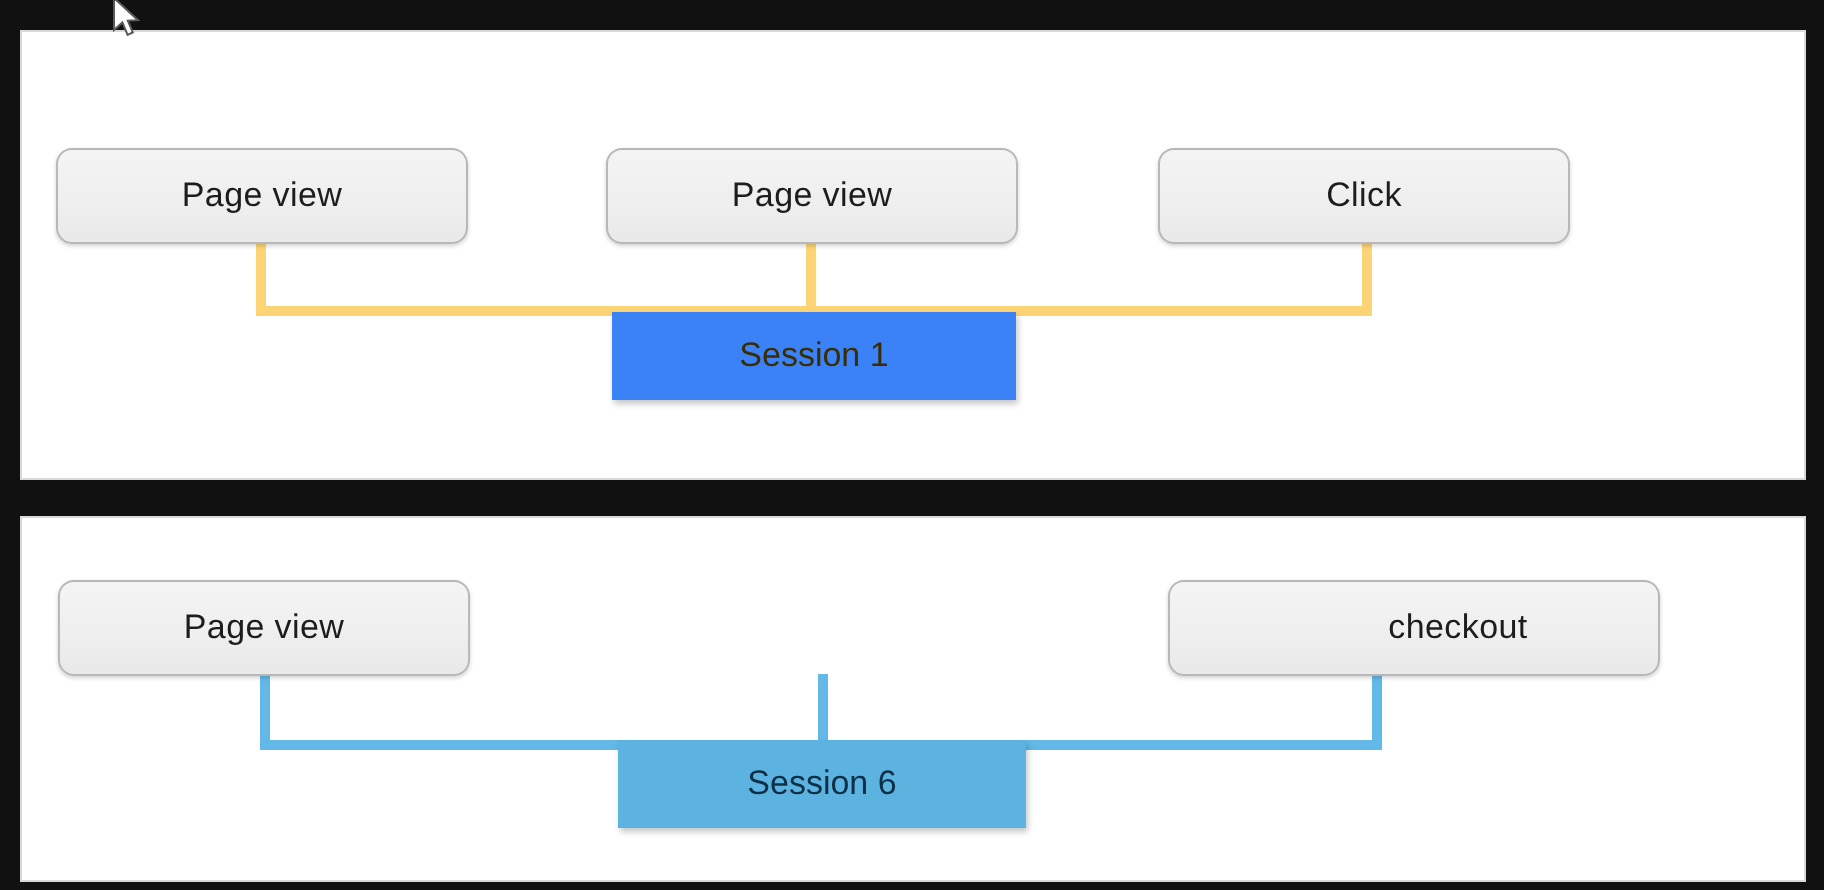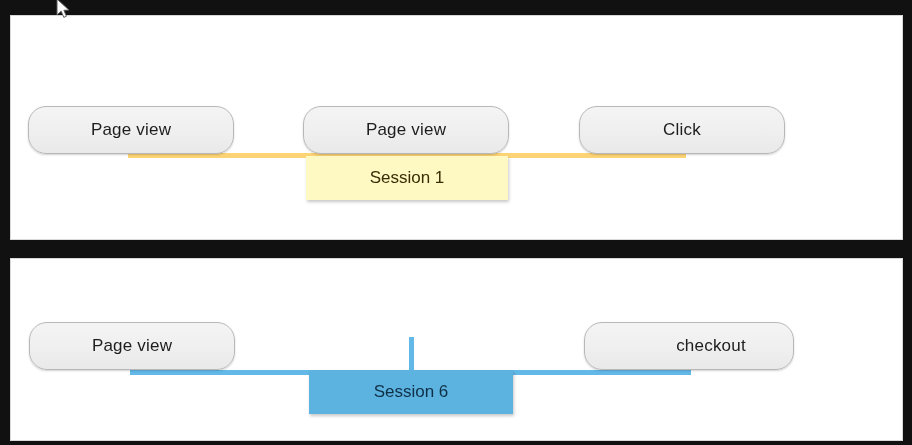--- a/index.html
+++ b/index.html
@@ -34,26 +34,25 @@
   }
   #panel-1 { left: 10px;  top: 15px;  width: 893px; height: 225px; }
   #panel-2 { left: 10px;  top: 258px; width: 893px; height: 183px; }
 
   
   .event-box {
     position: absolute;
     box-sizing: border-box;
     background: linear-gradient(180deg, #f4f4f4 0%, #efefef 55%, #e9e9e9 100%);
     border: 1px solid #b8b8b8;
-    border-radius: 18px;
+    border-radius: 8px;
     box-shadow: 0 1px 2px rgba(0,0,0,0.18);
     display: flex;
     align-items: center;
     justify-content: center;
-    margin-top: 32px;
   }
   .event-box .label {
     font-size: 17px;
     color: #1d1d1d;
     letter-spacing: 0.2px;
     white-space: nowrap;
   }
 
   
   .session-bar {
@@ -61,21 +60,21 @@
     box-sizing: border-box;
     display: flex;
     align-items: center;
     justify-content: center;
     box-shadow: 1px 2px 3px rgba(0,0,0,0.22);
   }
   .session-bar .label {
     font-size: 17px;
     white-space: nowrap;
   }
-  .session-bar.amber { background: #fef9c3; }
+  .session-bar.amber { background: #3b82f6; }
   .session-bar.amber .label { color: #3a2d05; }
   .session-bar.blue  { background: #5cb3e0; }
   .session-bar.blue  .label { color: #0f2f47; }
 
   
   .conn {
     position: absolute;
   }
   .conn.amber { background: #fdd475; }
   .conn.blue  { background: #62b9e8; }
@@ -129,21 +128,21 @@
 
     <div class="session-bar blue" style="left:298px; top:111px; width:204px; height:44px;">
       <span class="label">Session 6</span>
     </div>
 
     <div class="event-box" style="left:18px; top:31px; width:206px; height:48px;">
       <span class="label">Page view</span>
     </div>
 
 
-    <div class="event-box" style="left:573px; top:31px; width:210px; height:48px;padding-left:44px;">
+    <div class="event-box" style="left:573px; top:31px; width:246px; height:48px;padding-left:44px;">
       <span class="label">checkout</span>
     </div>
 
   </div>
 
   <svg id="cursor" viewBox="0 0 16 22" xmlns="http://www.w3.org/2000/svg">
     <path d="M2 1 L2 17 L6.2 13.2 L8.8 19.4 L11.4 18.2 L8.9 12.3 L14 12.1 Z" fill="#fdfdfd" stroke="#5a5a5a" stroke-width="1"></path>
   </svg>
 
 </div>

